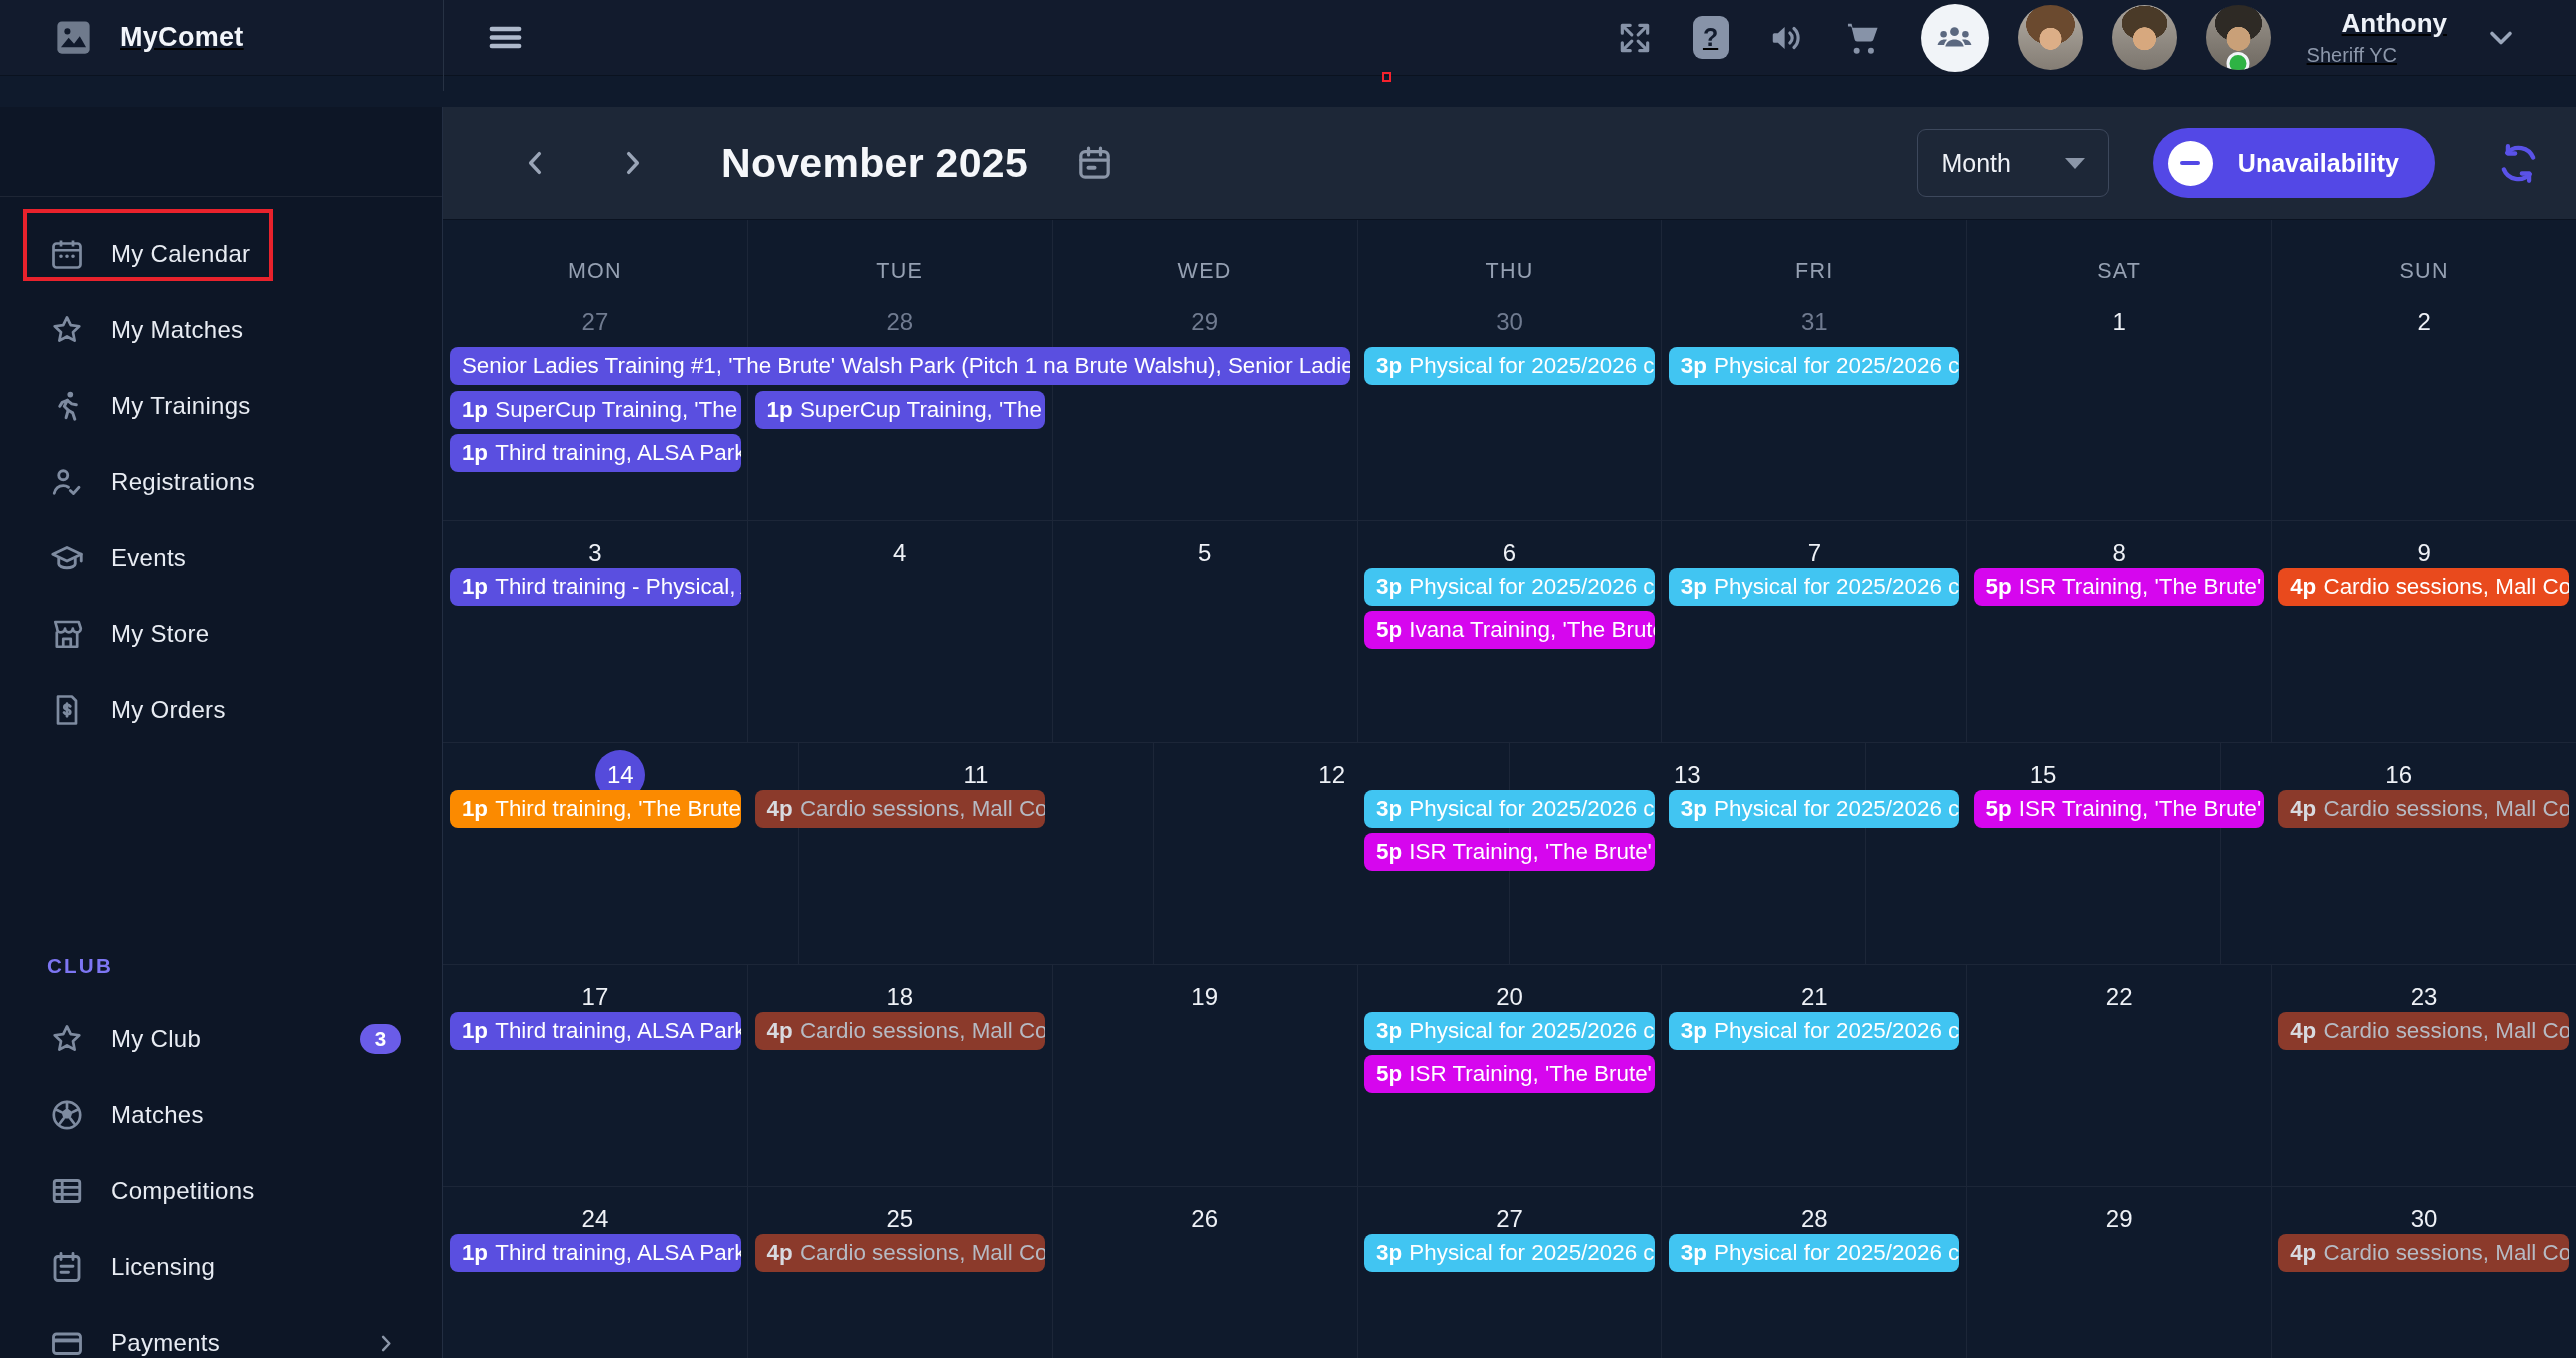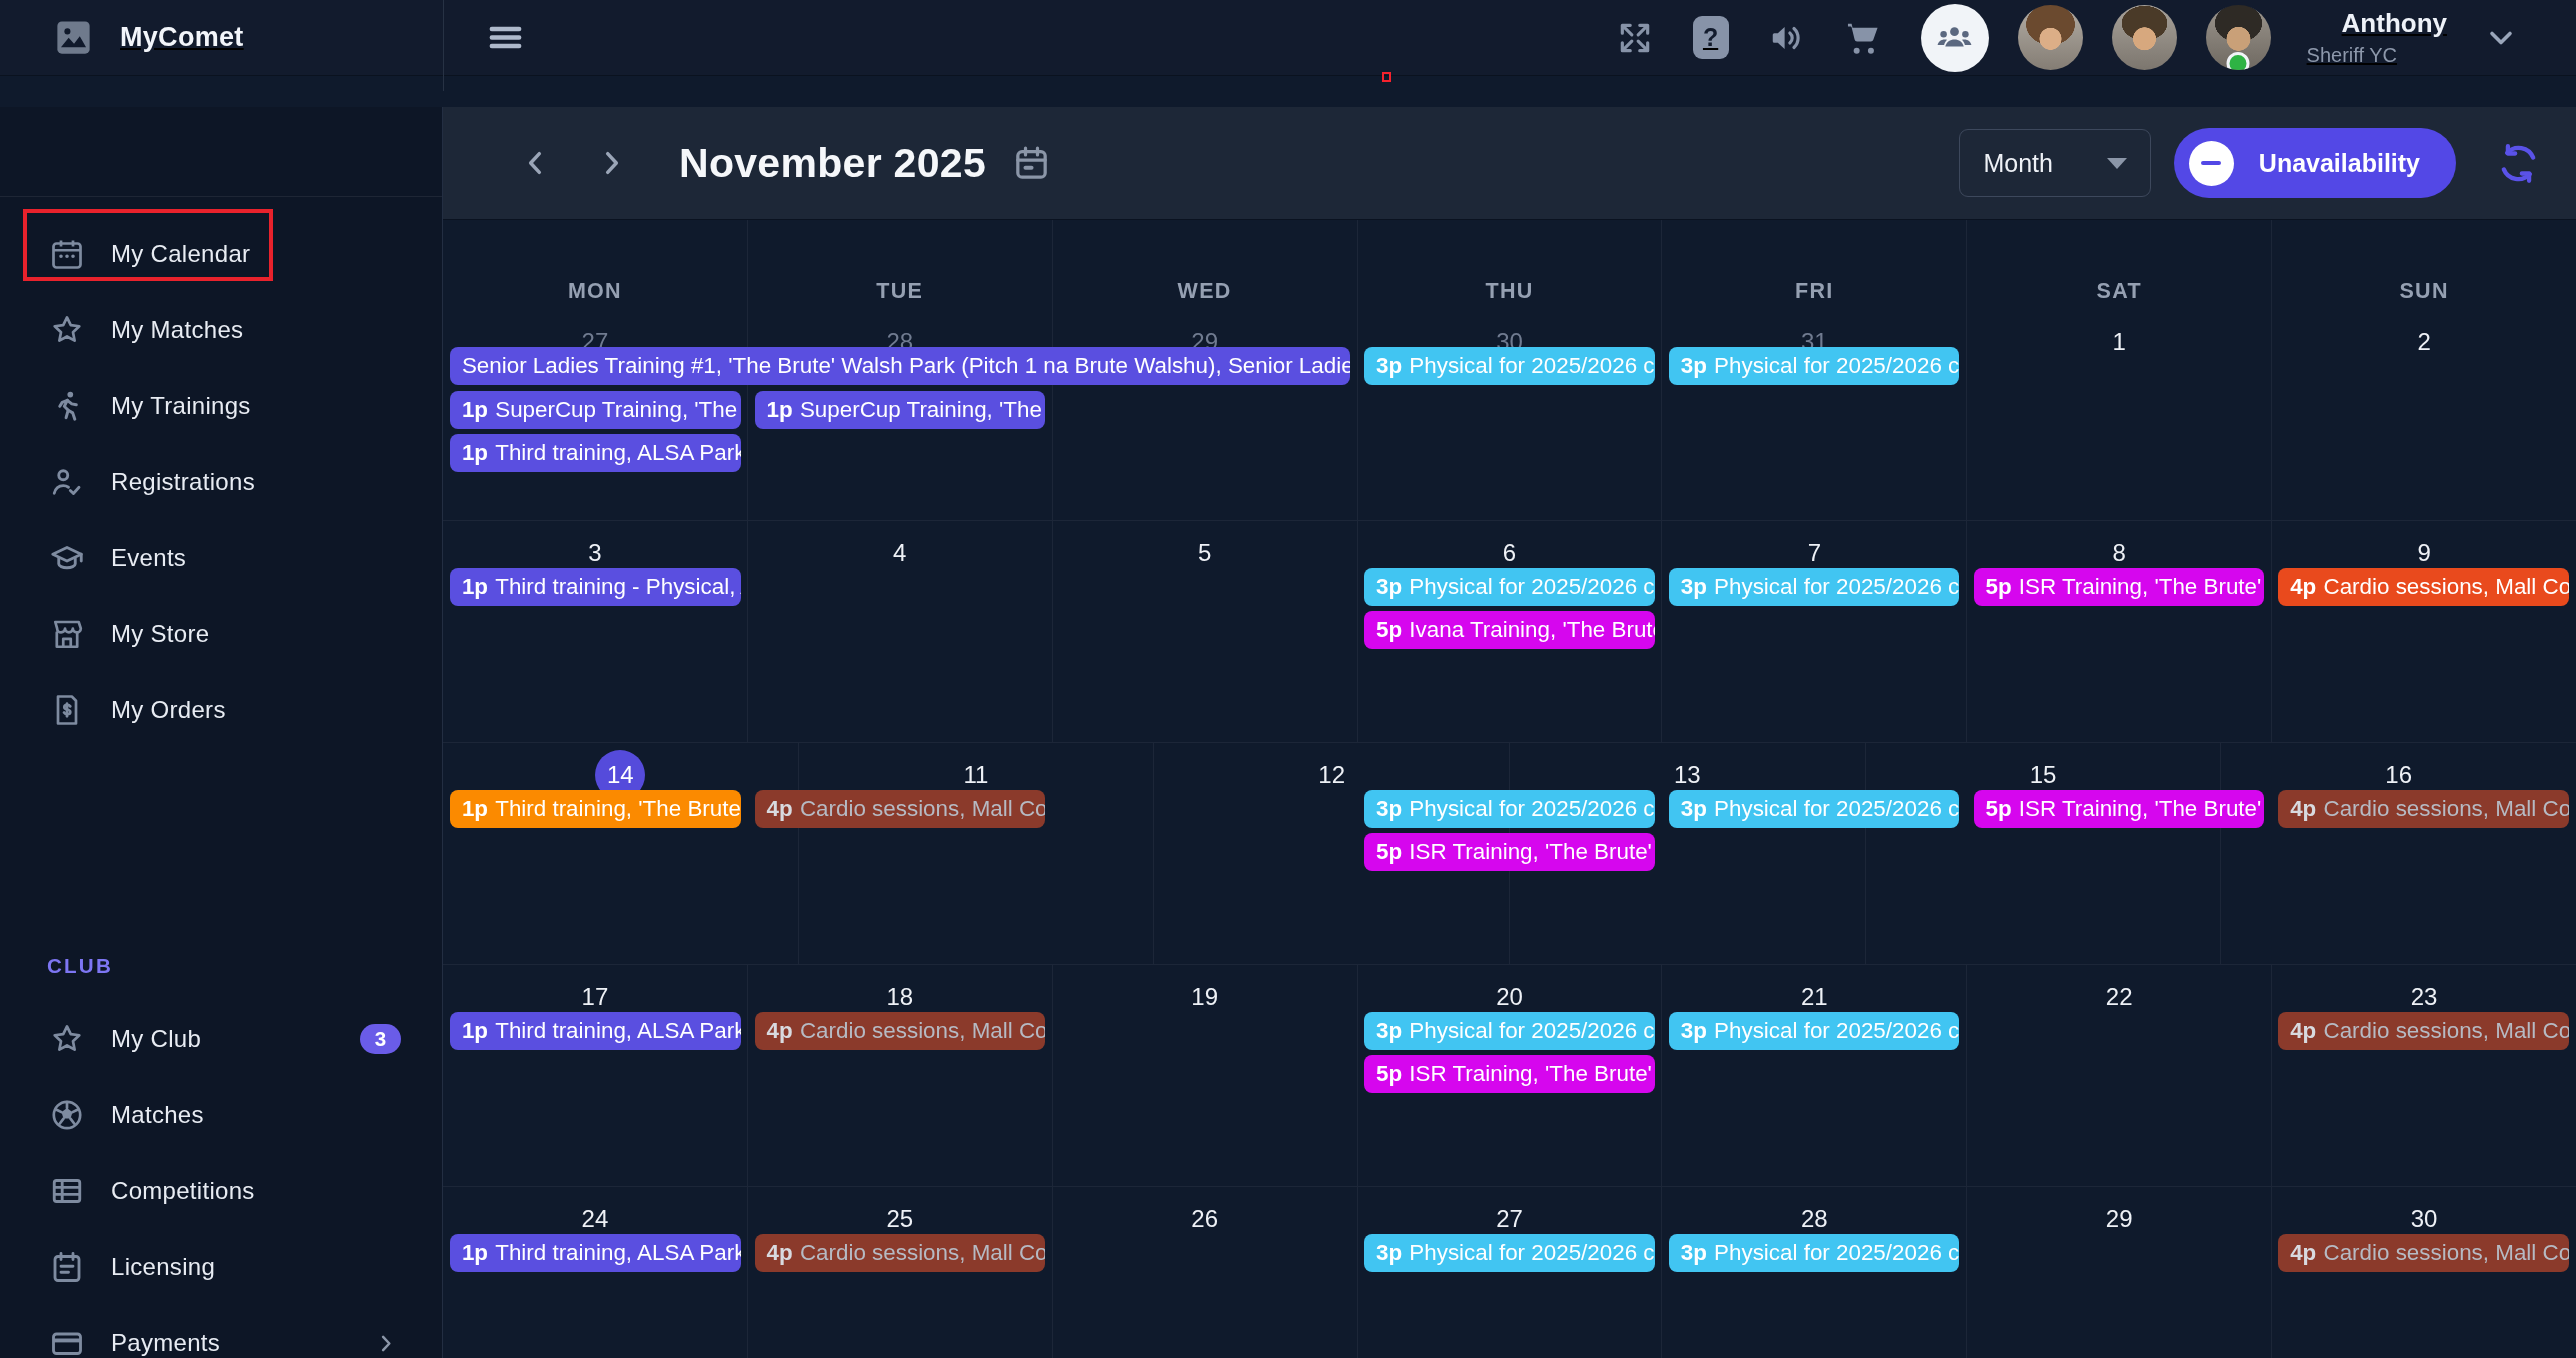--- a/index.html
+++ b/index.html
@@ -63,21 +63,21 @@
   .club-nav .side-item { height:76px; }
   .side-badge { margin-left:auto; margin-right:41px; min-width:41px; height:30.5px; border-radius:15.3px;
                 background:#6a5ce8; color:#fff; font-size:20.6px; font-weight:600;
                 display:flex; align-items:center; justify-content:center; padding:0 10.8px; }
   .side-chevron { margin-left:auto; margin-right:45px; width:23px; height:23px; color:#8b96a8; }
   .side-chevron svg { width:100%; height:100%; }
 
   
   .main { position:absolute; left:443px; top:107px; right:0; bottom:0; }
   .cal-header { height:113px; background:#1d2737; display:flex; align-items:center; padding-left:77px;
-                border-bottom:0.9px solid #0a1220; }
+                border-bottom:0.9px solid #0a1220;gap:21px; }
   .nav-arrow { width:32px; height:32px; color:#9aa5b7; cursor:pointer; }
   .nav-arrow svg { width:100%; height:100%; }
   .nav-arrow + .nav-arrow { margin-left:43px; }
   .cal-title { color:#f5f7fa; font-size:41px; font-weight:700; margin-left:52px; letter-spacing:0.3px; }
   .cal-title-icon { width:41px; height:41px; color:#8b96a8; margin-left:25px; }
   .cal-title-icon svg { width:100%; height:100%; }
   .view-select { margin-left:auto; width:192px; height:68px; border:0.9px solid #3d485c; border-radius:9px;
                  display:flex; align-items:center; padding:0 23px; cursor:pointer; }
   .view-select-label { color:#eef1f6; font-size:25px; }
   .view-caret { margin-left:auto; width:0; height:0; border-left:10px solid transparent; border-right:10px solid transparent;
@@ -88,21 +88,21 @@
   .minus-bar { width:20px; height:4.5px; border-radius:2.7px; background:#5348e6; }
   .unavail-label { color:#fff; font-size:25px; font-weight:600; margin-left:25px; }
   .sync-icon { width:47px; height:47px; color:#5a52e8; margin-left:39px; margin-right:34px; cursor:pointer; }
   .sync-icon svg { width:100%; height:100%; }
 
   .grid { position:absolute; left:0; top:113px; right:0; bottom:0; overflow:hidden; }
   .wrow { position:relative; display:flex; width:100%; height:222px; border-bottom:0.9px solid #1c2638; }
   .wrow.first { height:301px; }
   .cell { flex:1 1 0; border-right:0.9px solid #1c2638; text-align:center; }
   .cell.last { border-right:none; }
-  .dow { margin-top:59px; color:#95a0b2; font-size:21.5px; font-weight:700; letter-spacing:1.3px; }
+  .dow { margin-top:39px; color:#95a0b2; font-size:21.5px; font-weight:400; letter-spacing:1.3px; }
   .daten { margin-top:7.2px; height:50px; display:flex; align-items:center; justify-content:center; }
   .wrow.first .daten { margin-top:12.6px; }
   .daten span { color:#eef1f6; font-size:24px; display:inline-flex; align-items:center; justify-content:center; min-width:50px; height:50px; }
   .cell.out .daten span { color:#707b90; }
   .daten.today span { background:#554bdb; color:#fff; border-radius:50%; width:50px; height:50px; }
 
   .event { position:absolute; height:38px; line-height:38px; border-radius:8px; padding:0 11.7px;
            font-size:22.4px; white-space:nowrap; overflow:hidden; cursor:pointer; }
   .event b { font-weight:700; margin-right:7.2px; }
   .ev-indigo   { background:#5a4fe0; color:#fff; }

